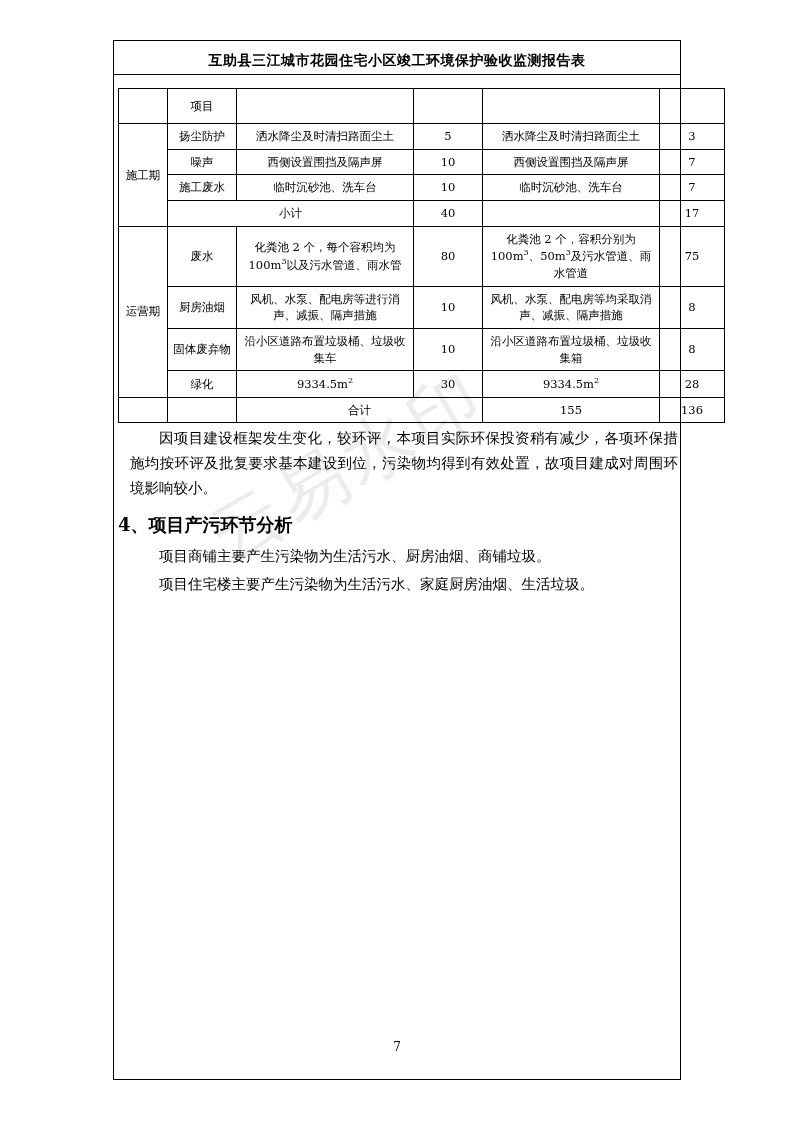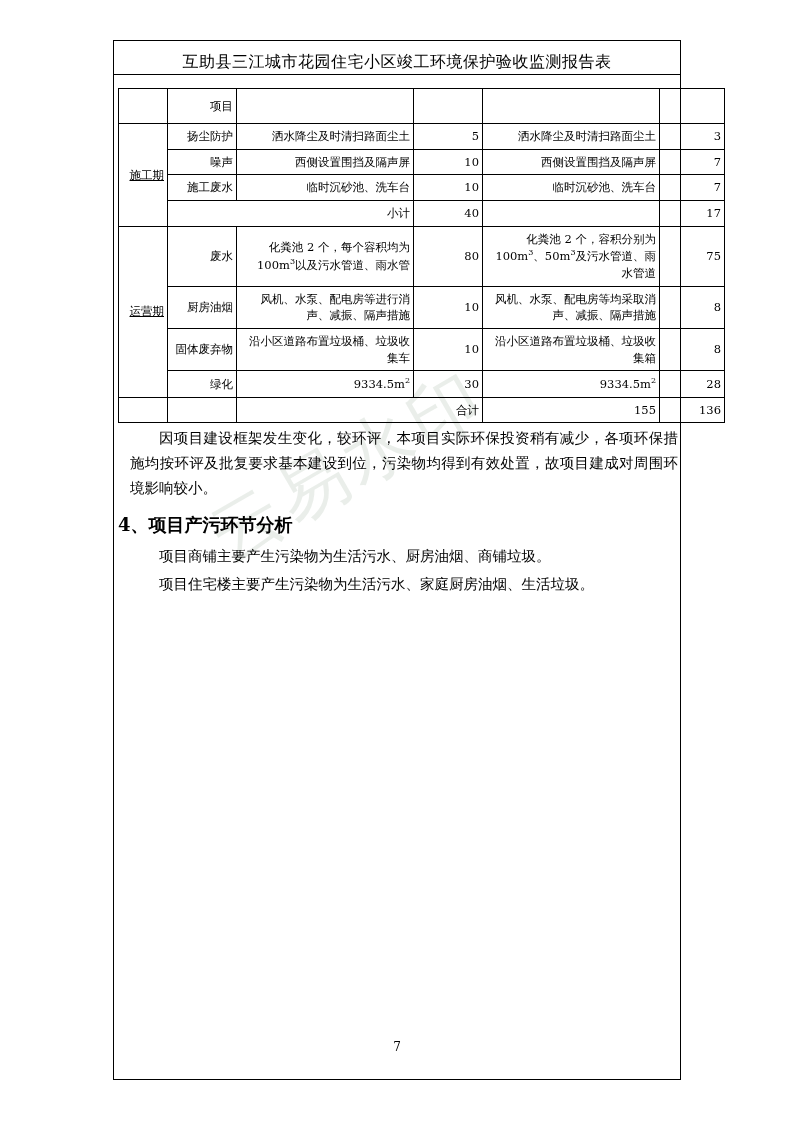--- a/index.html
+++ b/index.html
@@ -31,23 +31,23 @@
     border: 1px solid #000;
     box-sizing: border-box;
   }
   .header {
     position: absolute;
     left: 113px;
     top: 52px;
     width: 568px;
     text-align: center;
     font-family: "DejaVu Serif", "Liberation Serif", serif;
-    font-size: 16px;
+    font-size: 14px;
     letter-spacing: 0.5px;
-    font-weight: normal;
+    font-weight: bold;
     color: #000;
   }
   .header-rule {
     position: absolute;
     left: 113px;
     top: 74px;
     width: 568px;
     border-bottom: 1.6px solid #000;
   }
   .content {
@@ -57,31 +57,30 @@
     width: 560px;
   }
   table.main {
     border-collapse: collapse;
     width: 560px;
     table-layout: fixed;
     font-family: "DejaVu Serif", "Liberation Serif", serif;
   }
   table.main td {
     border: 1px solid #000;
-    text-align: right;
+    text-align: center;
     vertical-align: middle;
     font-size: 11.5px;
     line-height: 1.45;
     padding: 4px 3px;
     word-break: break-word;
   }
   td.period {
     width: 42px;
     font-size: 12px;
-    text-decoration: underline;
   }
   td.kind {
     width: 62px;
   }
   td.measure {
     width: 170px;
     padding: 4px 8px;
   }
   td.amount {
     width: 62px;

